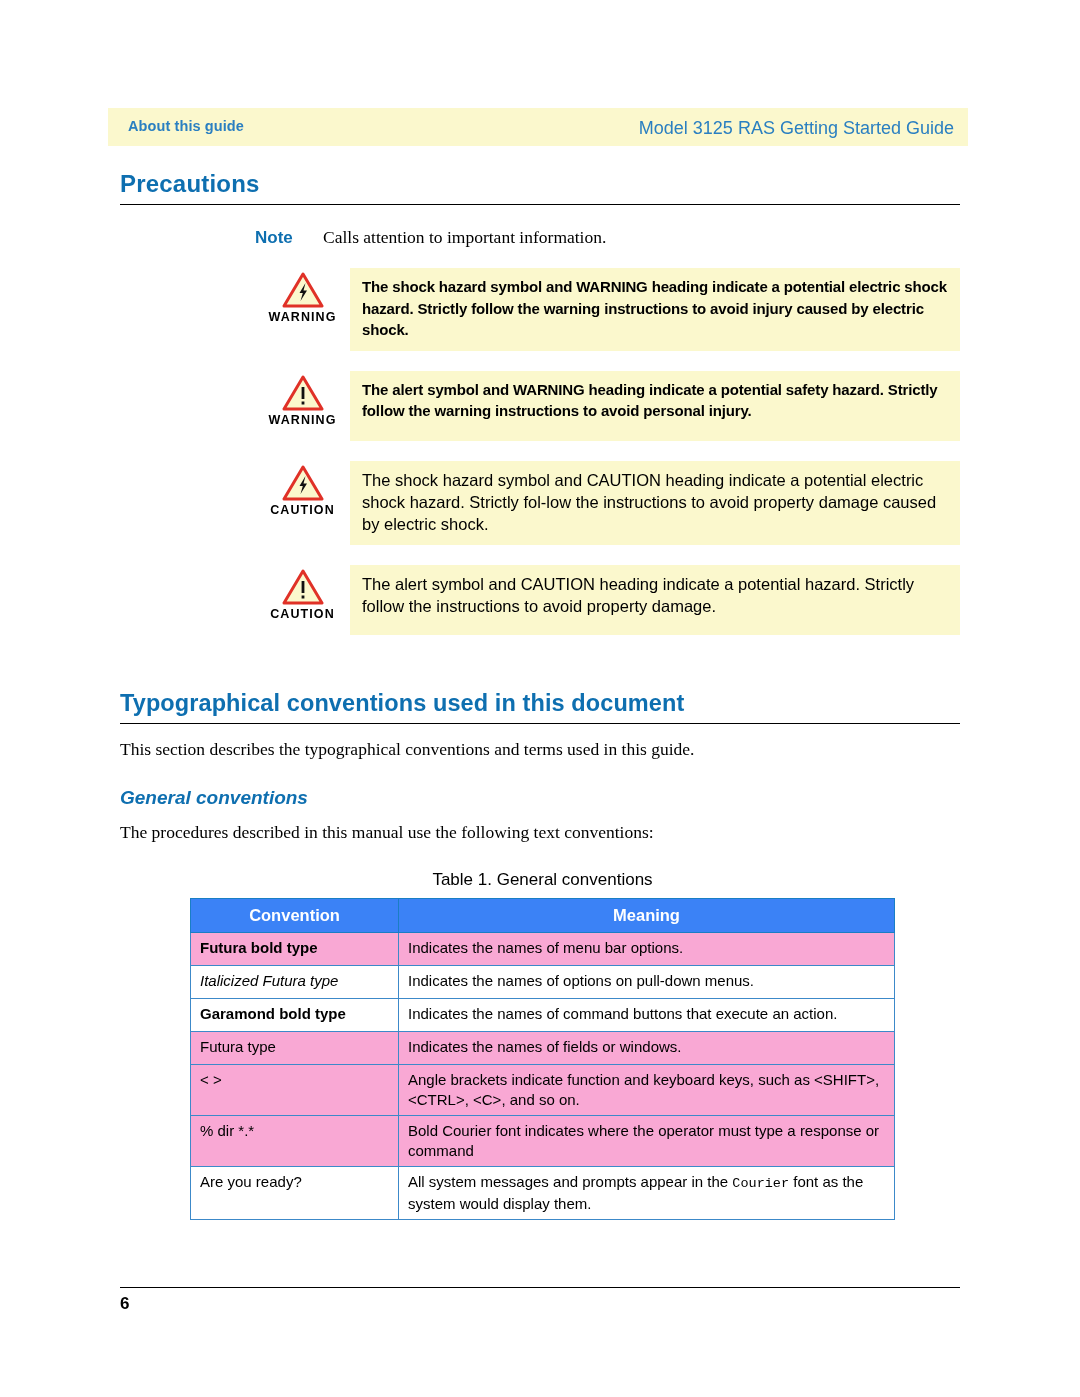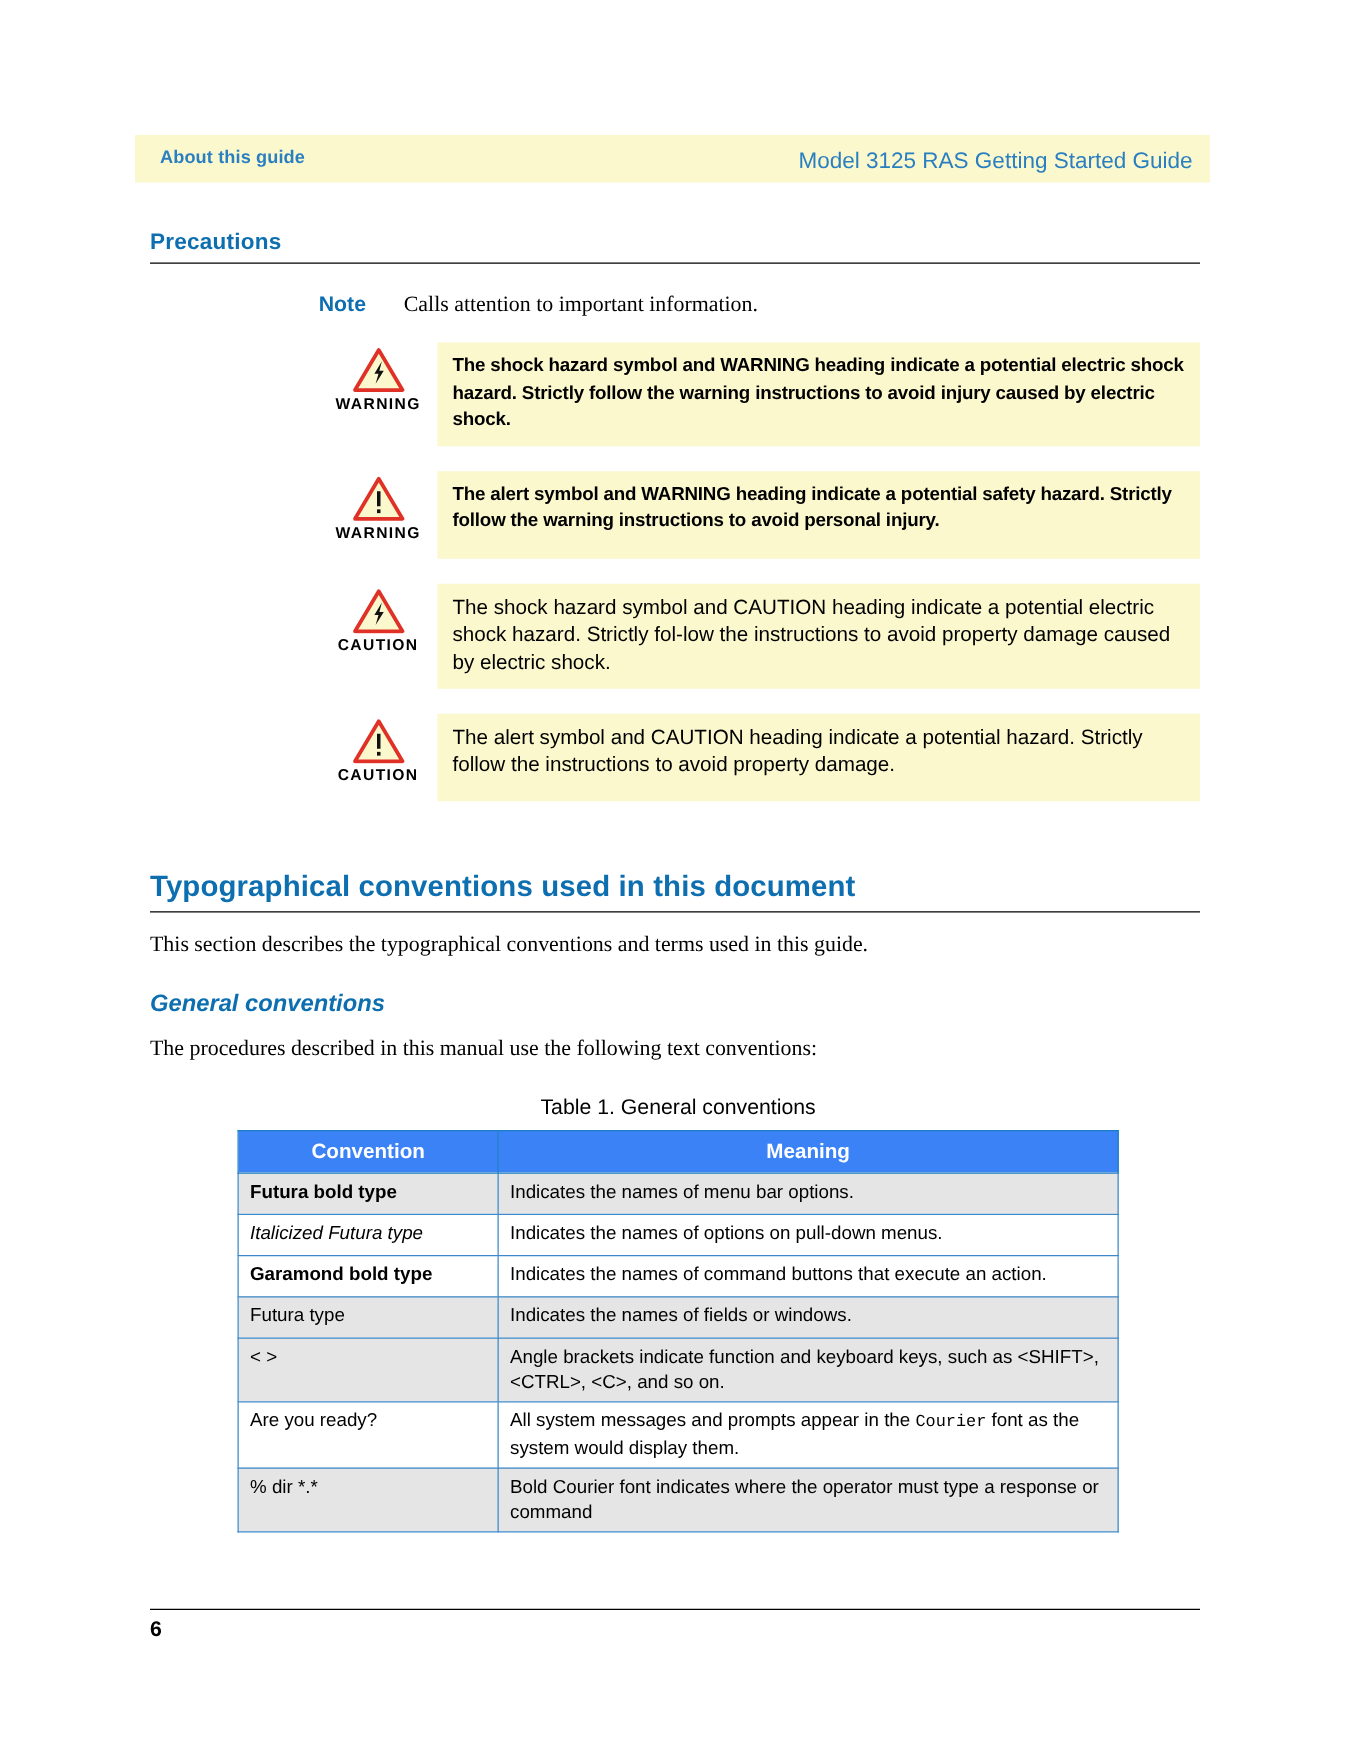--- a/index.html
+++ b/index.html
@@ -47,24 +47,24 @@
   
   .content {
     position: absolute;
     left: 120px;
     top: 170px;
     width: 840px;
   }
 
   h1.section-title {
     font-family: "Liberation Sans", sans-serif;
-    font-size: 18px;
+    font-size: 24px;
     font-weight: bold;
     color: #0e6fb0;
-    margin: 13px 0 6px 0;
+    margin: 0 0 6px 0;
     letter-spacing: 0.2px;
   }
   .rule {
     border-bottom: 1.6px solid #000;
     width: 840px;
     margin-bottom: 14px;
   }
   p.body-text {
     font-family: "Liberation Serif", serif;
     font-size: 17.5px;
@@ -185,21 +185,21 @@
     text-align: center;
     border: 1px solid #1a7ec4;
   }
   table.conv td {
     border: 1px solid #3c89c9;
     padding: 5px 9px;
     vertical-align: top;
     font-family: "Liberation Sans", sans-serif;
     font-size: 15px;
     line-height: 20px;
-    background: #e5e5e5;
+    background: #f9a8d4;
     height: 22px;
   }
   table.conv td.white { background: #ffffff; }
   .col1 { width: 208px; }
 
   .c-futura-bold { font-family: "Liberation Sans", sans-serif; font-weight: bold; font-size: 16px; }
   .c-futura-ital { font-family: "Liberation Sans", sans-serif; font-style: italic; font-size: 15.5px; }
   .c-futura { font-family: "Liberation Sans", sans-serif; font-size: 15.5px; }
   .c-garamond { font-family: "Liberation Serif", serif; font-weight: bold; font-size: 14px; }
   .c-angle { font-family: "Liberation Sans", sans-serif; font-size: 15.5px; }
@@ -331,26 +331,26 @@
       </tr>
       <tr>
         <td class="c-futura">Futura type</td>
         <td>Indicates the names of fields or windows.</td>
       </tr>
       <tr>
         <td class="c-angle">&lt; &gt;</td>
         <td>Angle brackets indicate function and keyboard keys, such as &lt;SHIFT&gt;, &lt;CTRL&gt;, &lt;C&gt;, and so on.</td>
       </tr>
       <tr>
+        <td class="c-mono">% dir *.*</td>
+        <td>Bold Courier font indicates where the operator must type a response or command</td>
+      </tr>
+      <tr>
         <td class="c-mono white">Are you ready?</td>
         <td class="white"><span>All system messages and prompts appear in the </span><span class="mono-inline">Courier</span><span> font as the system would display them.</span></td>
       </tr>
-      <tr>
-        <td class="c-mono">% dir *.*</td>
-        <td>Bold Courier font indicates where the operator must type a response or command</td>
-      </tr>
     </tbody>
   </table>
 
 </div>
 
 <div class="footer-rule"></div>
 <div class="page-num">6</div>
 
 </body></html>

